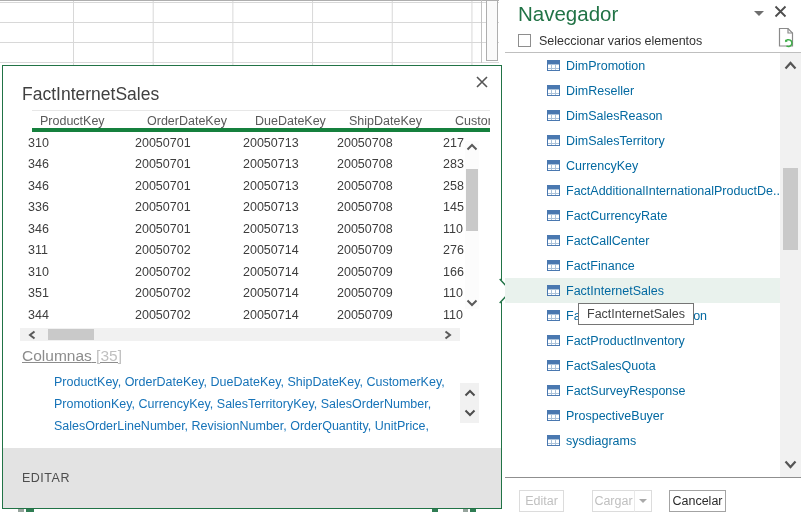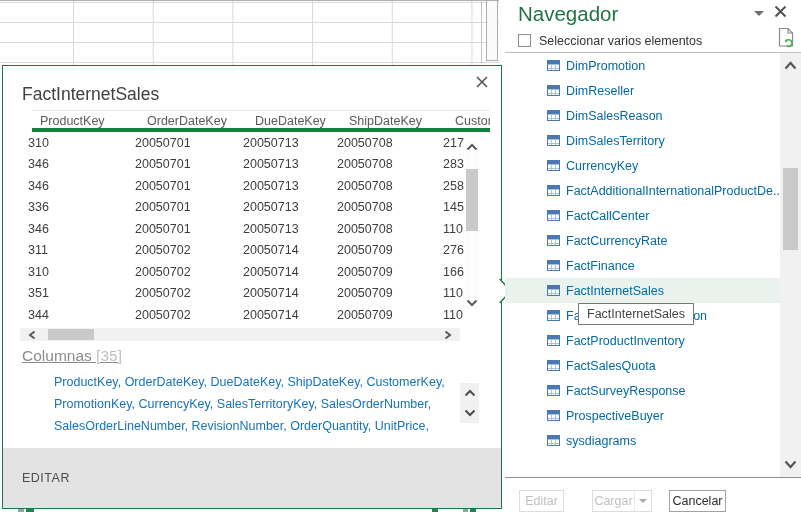--- a/index.html
+++ b/index.html
@@ -274,25 +274,25 @@
     <div class="nav-item">
         <span class="tbl-icon"></span>
         <span class="nav-item-label">CurrencyKey</span>
       </div>
     <div class="nav-item">
         <span class="tbl-icon"></span>
         <span class="nav-item-label">FactAdditionalInternationalProductDe...</span>
       </div>
     <div class="nav-item">
         <span class="tbl-icon"></span>
+        <span class="nav-item-label">FactCurrencyRate</span>
+      </div>
+    <div class="nav-item">
+        <span class="tbl-icon"></span>
         <span class="nav-item-label">FactCallCenter</span>
-      </div>
-    <div class="nav-item">
-        <span class="tbl-icon"></span>
-        <span class="nav-item-label">FactCurrencyRate</span>
       </div>
     <div class="nav-item">
         <span class="tbl-icon"></span>
         <span class="nav-item-label">FactFinance</span>
       </div>
     <div class="nav-item selected">
         <span class="tbl-icon"></span>
         <span class="nav-item-label">FactInternetSales</span>
       </div>
     <div class="nav-item">

